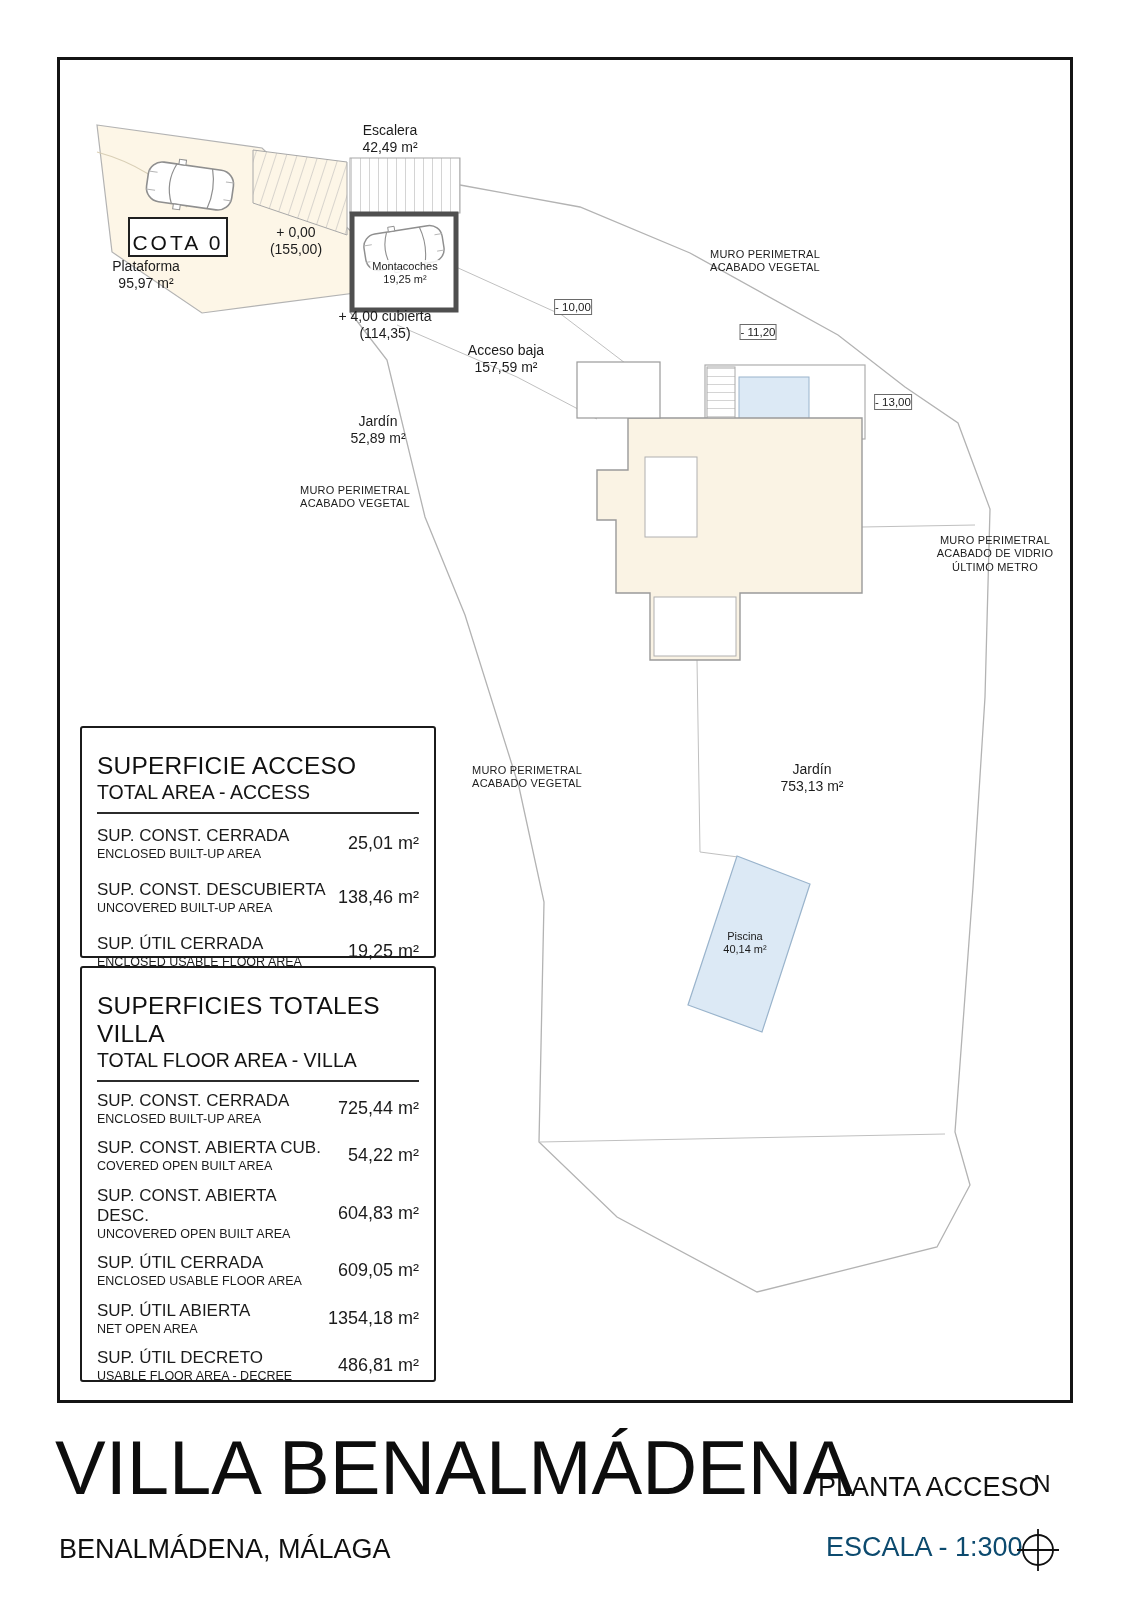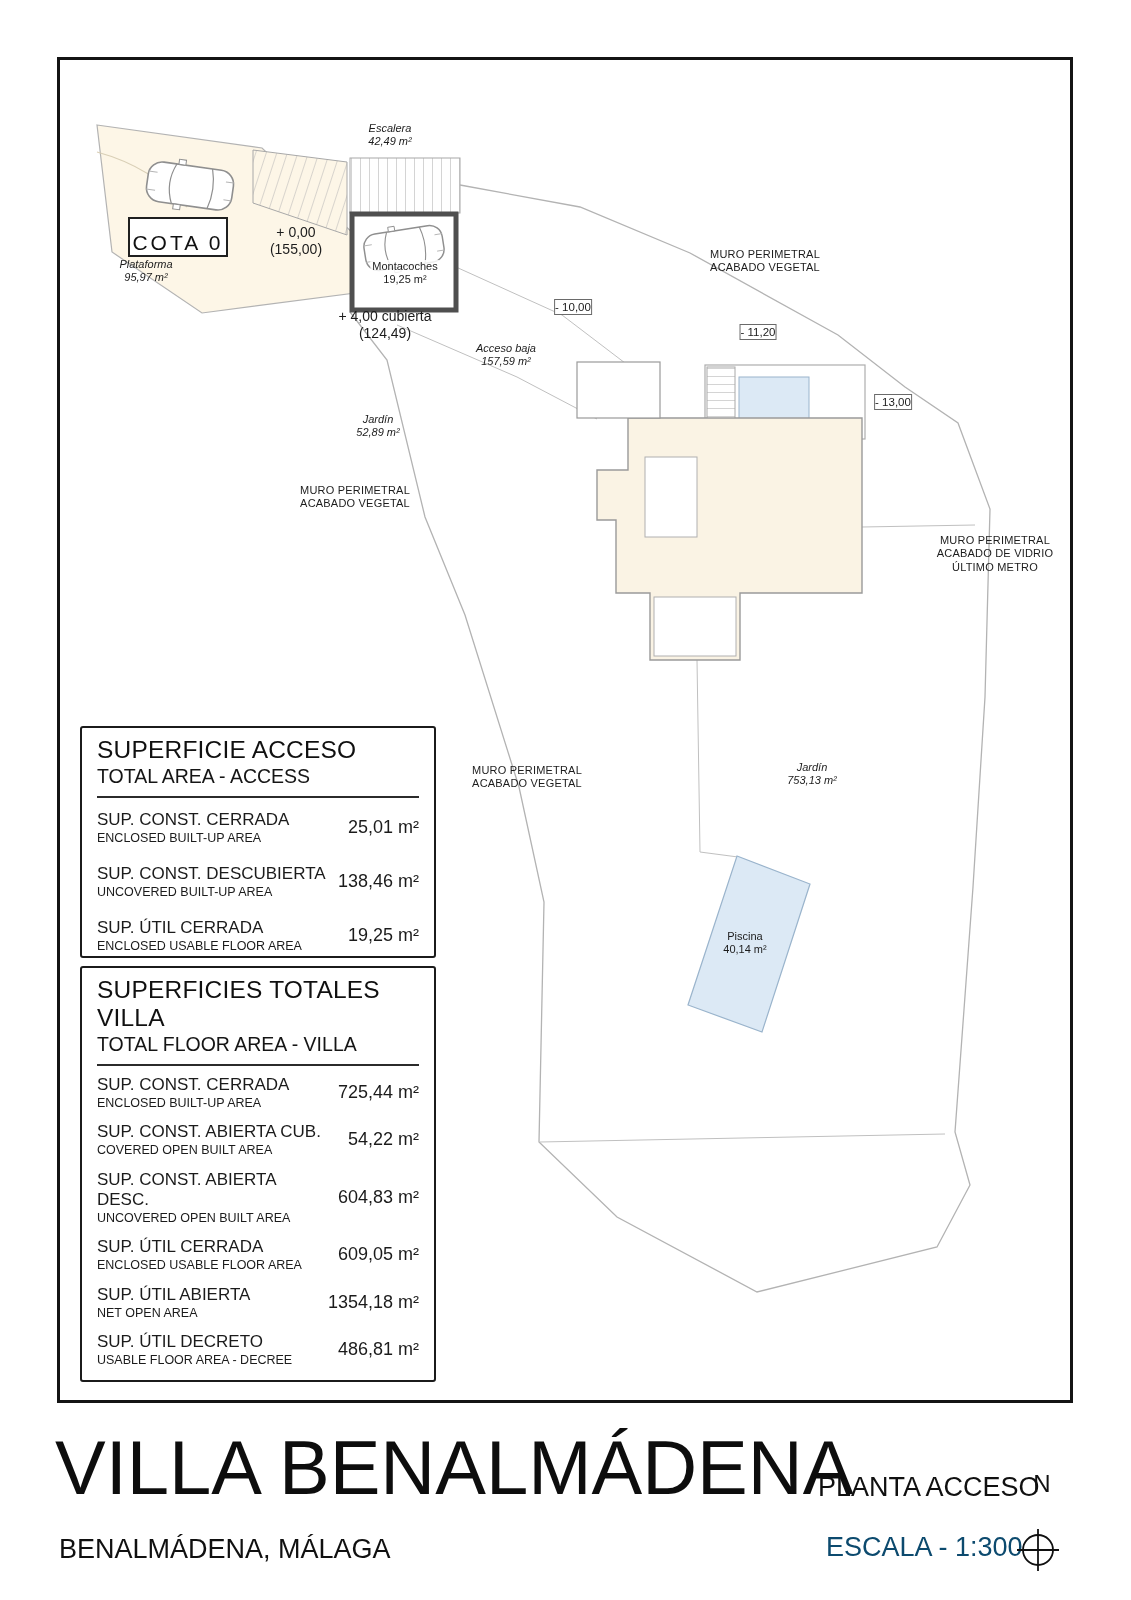--- a/index.html
+++ b/index.html
@@ -10,42 +10,42 @@
   .frame {
     position:absolute; left:57px; top:57px; width:1016px; height:1346px;
     border:3px solid #141414; box-sizing:border-box; background:transparent;
   }
   svg.plan { position:absolute; left:0; top:0; width:1131px; height:1600px; }
 
   
   .pl { position:absolute; transform:translate(-50%,0); text-align:center;
         line-height:1.22; white-space:nowrap; color:#1c1c1c; }
   .s11 { font-size:11px; }
-  .s12 { font-size:11px;font-style:italic; }
+  .s12 { font-size:14px; }
   .s14 { font-size:14px; }
   .muro { font-size:11px; letter-spacing:.2px; }
   .whitebg { background:rgba(255,255,255,.85); padding:0 2px; }
 
   .cota {
     position:absolute; left:128px; top:217px; width:100px; height:40px;
     border:2px solid #1f1f1f; background:#fff; box-sizing:border-box;
     display:flex; align-items:flex-end; justify-content:center;
     font-size:21px; letter-spacing:3px; color:#111;
   }
   .elev {
     position:absolute; transform:translate(-50%,-50%);
     border:1px solid #6a6a6a; background:#fff; padding:1px 0;
     font-size:11.5px; white-space:nowrap;
   }
 
   
   .tbox {
     position:absolute; left:80px; width:356px; box-sizing:border-box;
     border:2.5px solid #1b1b1b; border-radius:3px; background:#fff;
-    padding:8px 15px 6px;
+    padding:24px 15px 6px;
   }
   .tbox.access { top:726px; height:232px; }
   .tbox.villa  { top:966px; height:416px; }
   .tt-es { font-size:24.5px; color:#101010; letter-spacing:.2px; }
   .tt-en { font-size:19.5px; color:#151515; margin-top:1px; }
   .tdiv  { border:none; border-top:2px solid #2b2b2b; margin:8px 0 2px; }
   .trow { display:flex; align-items:center; justify-content:space-between; }
   .access .trow { padding:10px 0 9px; }
   .villa  .trow { padding:6.5px 0 6px; }
   .tes { font-size:17px; }
@@ -152,21 +152,21 @@
     <div>95,97 m²</div>
   </div>
 
   <div class="pl s11 whitebg" style="left:405px; top:260px;">
     <div>Montacoches</div>
     <div>19,25 m²</div>
   </div>
 
   <div class="pl s14" style="left:385px; top:308px;">
     <div>+ 4,00 cubierta</div>
-    <div>(124,49)</div>
+    <div>(114,35)</div>
   </div>
 
   <div class="pl s12" style="left:506px; top:342px;">
     <div>Acceso baja</div>
     <div>157,59 m²</div>
   </div>
 
   <div class="pl s12" style="left:378px; top:413px;">
     <div>Jardín</div>
     <div>52,89 m²</div>

